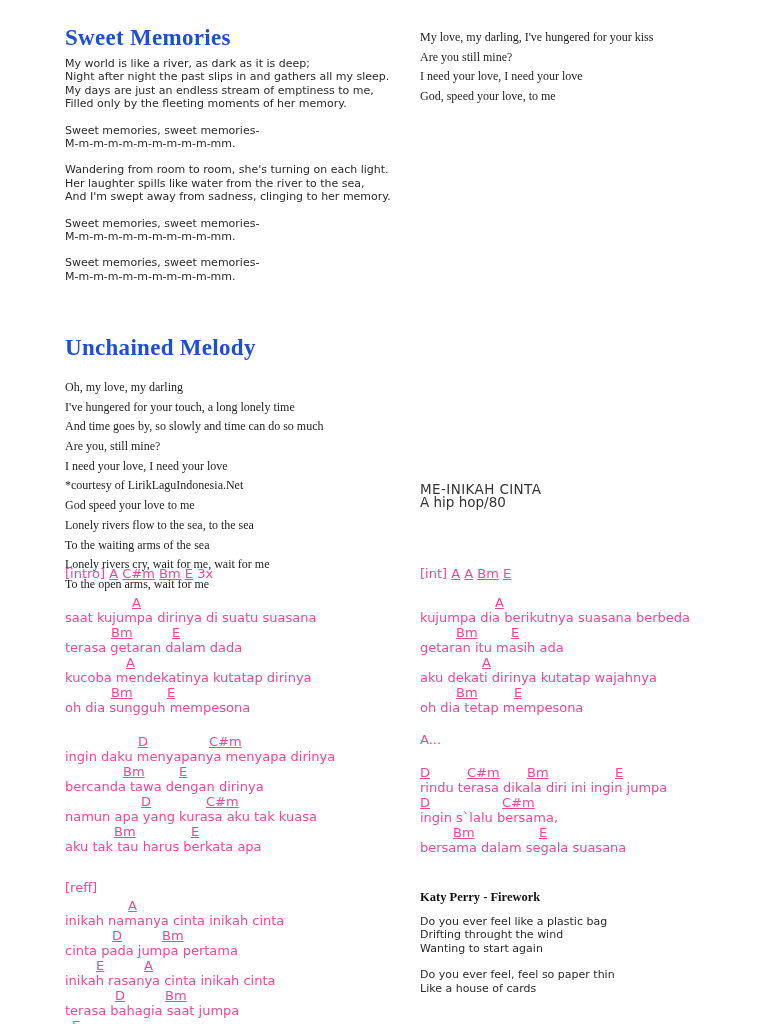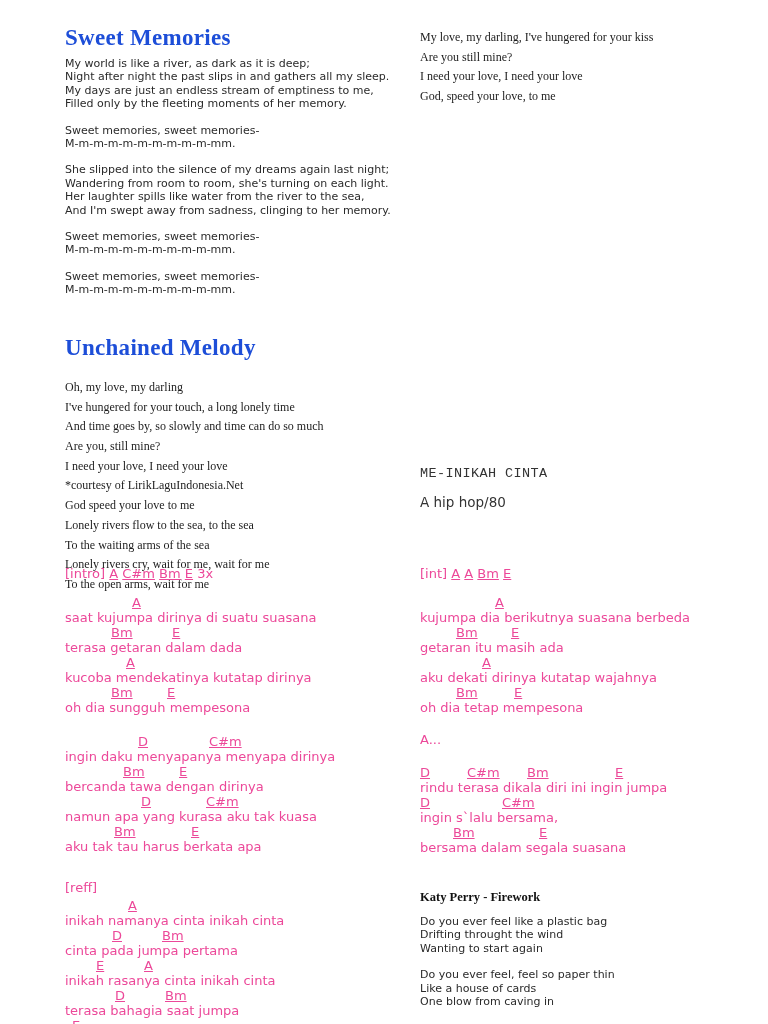--- a/index.html
+++ b/index.html
@@ -33,21 +33,20 @@
         <div class="tline">My world is like a river, as dark as it is deep;</div>
         <div class="tline">Night after night the past slips in and gathers all my sleep.</div>
         <div class="tline">My days are just an endless stream of emptiness to me,</div>
         <div class="tline">Filled only by the fleeting moments of her memory.</div>
       </div>
       <div class="stanza">
         <div class="tline">Sweet memories, sweet memories-</div>
         <div class="tline">M-m-m-m-m-m-m-m-m-m-mm.</div>
       </div>
       <div class="stanza">
-        <div class="tline">She slipped into the silence of my dreams again last night;</div>
         <div class="tline">Wandering from room to room, she's turning on each light.</div>
         <div class="tline">Her laughter spills like water from the river to the sea,</div>
         <div class="tline">And I'm swept away from sadness, clinging to her memory.</div>
       </div>
       <div class="stanza">
         <div class="tline">Sweet memories, sweet memories-</div>
         <div class="tline">M-m-m-m-m-m-m-m-m-m-mm.</div>
       </div>
       <div class="stanza">
         <div class="tline">Sweet memories, sweet memories-</div>
@@ -144,21 +143,21 @@
       </div>
     </div>
 
   <div class="abs serif-body" style="left:420px;top:24px;width:330px;">
       <div class="tline">My love, my darling, I've hungered for your kiss</div>
       <div class="tline">Are you still mine?</div>
       <div class="tline">I need your love, I need your love</div>
       <div class="tline">God, speed your love, to me</div>
     </div>
 
-  <div class="abs r-song-title" style="left:420px;top:466px;font-family:Liberation Mono, monospace;">ME-INIKAH CINTA</div>
+  <div class="abs r-song-title" style="left:420px;top:481px;">ME-INIKAH CINTA</div>
 
   <div class="abs r-song-style" style="left:420px;top:494px;">A hip hop/80</div>
 
   <div class="abs chord-sec" style="left:420px;top:566px;"><span>[int] </span><span class="chord-inline">A</span> <span class="chord-inline">A</span> <span class="chord-inline">Bm</span> <span class="chord-inline">E</span> </div>
 
   <div class="abs chord-sec" style="left:420px;top:595px;width:340px;">
       <div class="chord-row">
         <span class="chord" style="left: 75px;">A</span>
       </div>
       <div class="lyric-row">kujumpa dia berikutnya suasana berbeda</div>
@@ -204,17 +203,16 @@
 
   <div class="abs sans-body" style="left:420px;top:915px;width:330px;">
       <div class="stanza">
         <div class="tline">Do you ever feel like a plastic bag</div>
         <div class="tline">Drifting throught the wind</div>
         <div class="tline">Wanting to start again</div>
       </div>
       <div class="stanza">
         <div class="tline">Do you ever feel, feel so paper thin</div>
         <div class="tline">Like a house of cards</div>
-        <div class="tline">One blow from caving in</div>
       </div>
     </div>
 
 </div>
 
 </body></html>

